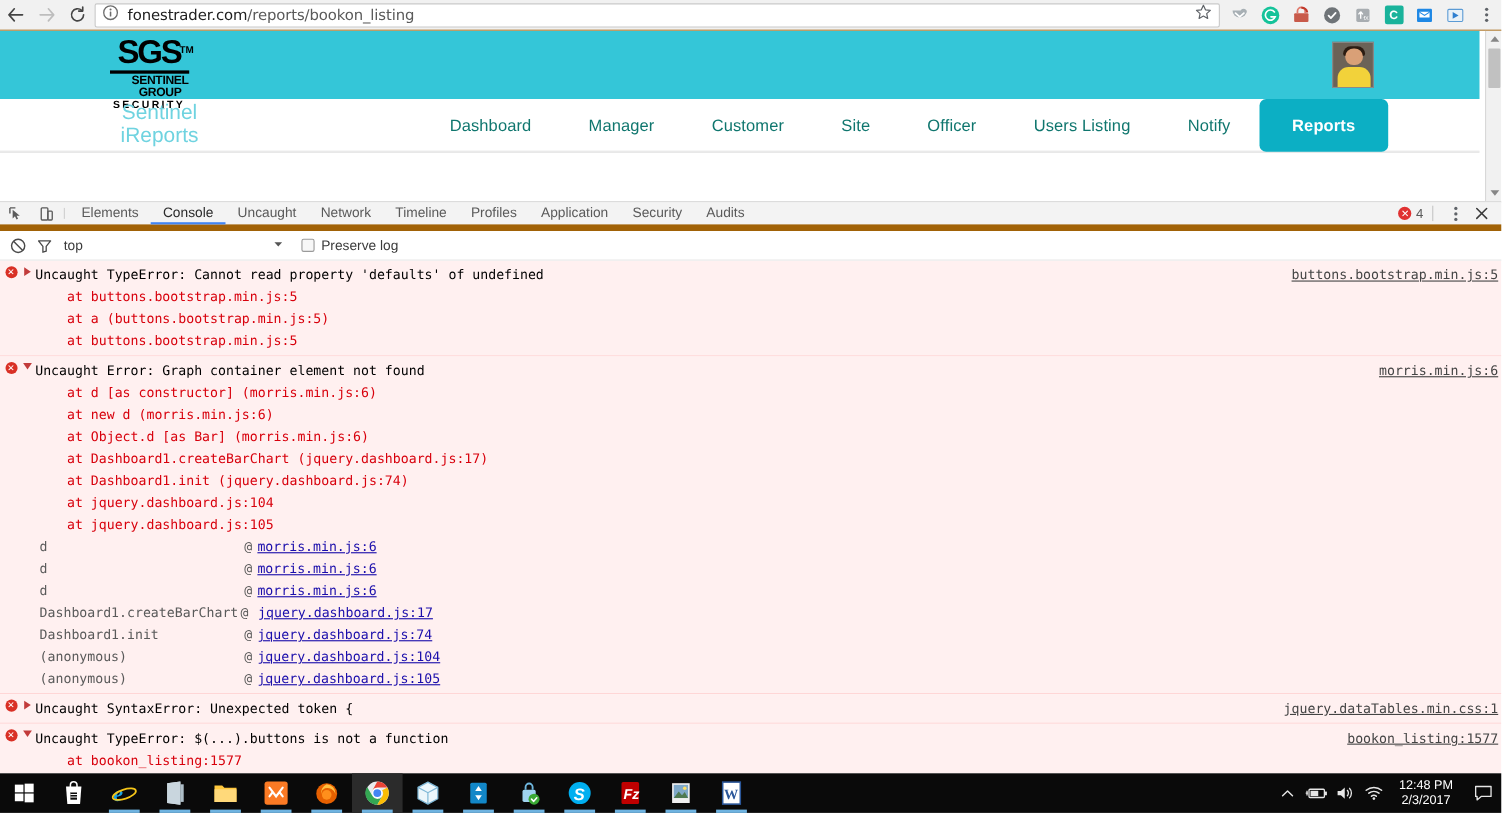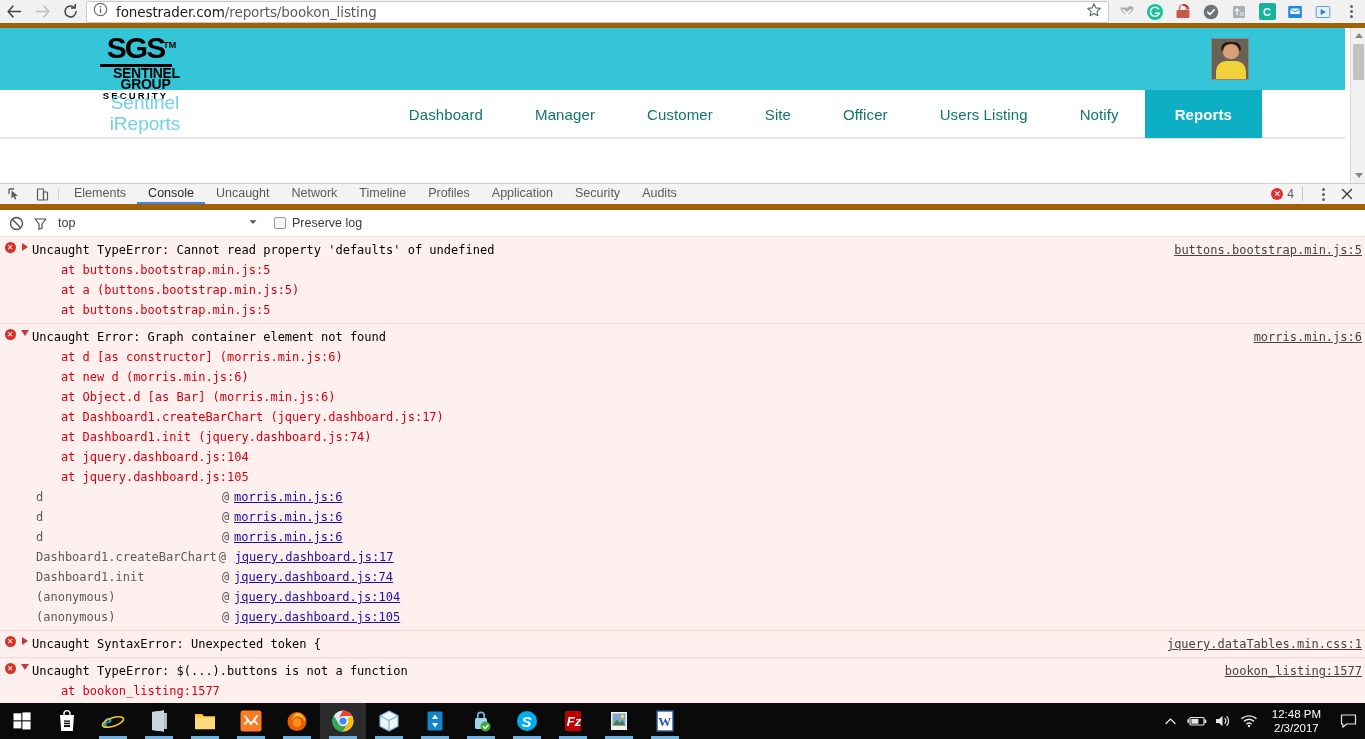--- a/index.html
+++ b/index.html
@@ -9,21 +9,21 @@
     font-family: "Liberation Sans", sans-serif;
     background: #fff;
   }
   body { position: relative; }
 
   
   #browser-toolbar {
     height: 28px; width: 1365px;
     background: #f1f1f1;
     display: flex; align-items: center;
-    border-bottom: 5px solid #a16207;
+    border-bottom: 1px solid #a16207;
   }
   .nav-btn {
     width: 28px; height: 28px;
     display: flex; align-items: center; justify-content: center;
     flex: none;
   }
   .nav-btn svg { display: block; }
   #omnibox {
     flex: 1 1 auto;
     height: 22px;
@@ -75,21 +75,21 @@
     font-weight: bold;
     font-size: 30px;
     letter-spacing: -2px;
     color: #000;
     line-height: 30px;
     position: relative;
     display: inline-block;
   }
   #sgs-tm { position:absolute; top:-3px; right:-12px; font-size:9px; font-weight:bold; letter-spacing:0; }
   #sgs-bar { width: 72px; height: 3px; background:#000; margin: 1px auto 1px; }
-  #sgs-sub1 { font-size: 14px; font-weight: bold; color:#000; letter-spacing:-0.3px; line-height:11px;margin-left:20px; }
+  #sgs-sub1 { font-size: 11px; font-weight: bold; color:#000; letter-spacing:-0.3px; line-height:11px;margin-left:20px; }
   #sgs-sub2 { font-size: 9.5px; font-weight: bold; color:#000; letter-spacing:2.2px; line-height:11px; }
   #avatar {
     position: absolute; right: 96px; top: 10px;
     width: 38px; height: 42px;
     background: #6b6257;
     border: 1px solid #8a8a8a;
     overflow: hidden;
   }
   #avatar .face { position:absolute; left:11px; top:5px; width:16px; height:15px; background:#d9a077; border-radius:48% 48% 45% 45%; }
   #avatar .hair { position:absolute; left:9px; top:3px; width:20px; height:9px; background:#2b1c12; border-radius:10px 10px 3px 3px; }
@@ -106,21 +106,21 @@
   .nav-item {
     display: flex; align-items: center; justify-content: center;
     font-size: 15px;
     color: #0f766e;
     font-family: "Liberation Sans", sans-serif;
     padding: 0 26px;
     height: 48px;
     white-space: nowrap;
     letter-spacing: 0.1px;
   }
-  .nav-item.active { background: #0cafc4; color: #ffffff; font-weight: bold; padding: 0 30px; }
+  .nav-item.active { background: #0cafc4; color: #ffffff; font-weight: bold; padding: 0 30px; border-radius: 6px; }
   #page-bottom-strip { height: 45px; background: #fff; width: 1345px; border-top:1px solid #e6e6e6; }
 
   
   #page-scrollbar {
     position: absolute; right: 0; top: 0;
     width: 15px; height: 155px;
     background: #f1f1f1;
     border-left: 1px solid #d8d8d8;
   }
   .sb-arrow { width:15px; height:15px; display:flex; align-items:center; justify-content:center; }

